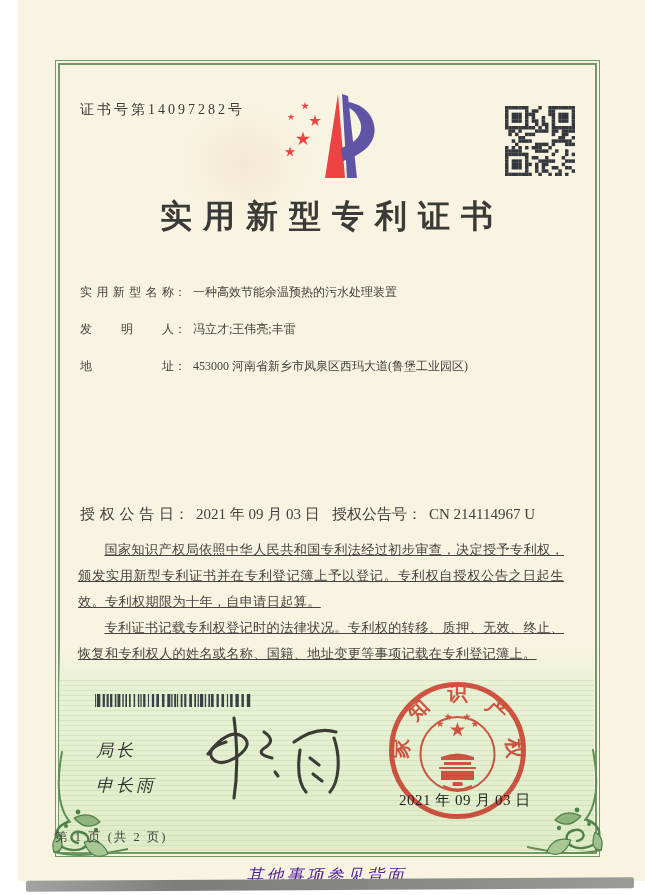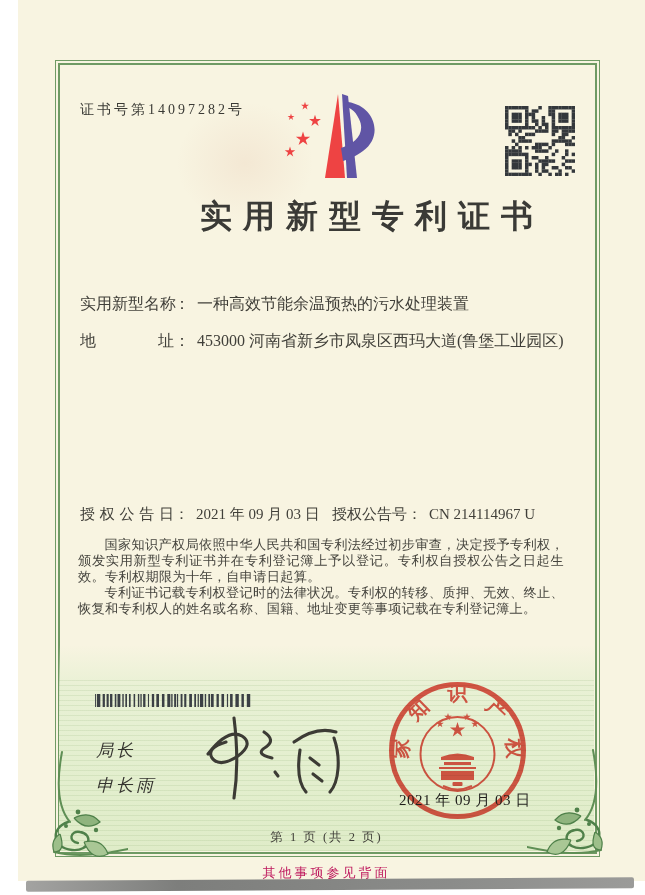--- a/index.html
+++ b/index.html
@@ -15,43 +15,43 @@
     background:linear-gradient(90deg,#a3a3a1,#7d7e7c 25%,#8b8c8a 70%,#9b9b99);
     transform:rotate(-0.35deg);border-radius:2px;}
   .frame{position:absolute;left:55px;top:60px;width:543px;height:795px;border:1px solid #6f9a64;}
   .frame-inner{position:absolute;inset:2px;border:2px solid #6f9a64;}
   .green-zone{position:absolute;left:59px;top:645px;width:535px;height:206px;
     background:linear-gradient(180deg, rgba(230,240,210,0) 0px, rgba(230,240,210,.85) 42px, #e6f0d2 80px, #dfecc8 100%);}
   .green-waves{position:absolute;left:0;top:34px;right:0;bottom:0;
     background:repeating-linear-gradient(0deg, rgba(134,170,108,.16) 0 1px, rgba(0,0,0,0) 1px 5px);}
   .cert-no{position:absolute;left:80px;top:101px;font-size:14px;letter-spacing:3px;color:#3a3a35;}
   .title{position:absolute;left:55px;top:195px;width:543px;text-align:center;
-    font-size:32px;font-weight:600;letter-spacing:11px;text-indent:11px;color:#3a3a36;padding-left:40px;}
-  .fields{position:absolute;left:80px;top:292px;width:480px;font-size:16px;color:#403f39;}
+    font-size:32px;font-weight:600;letter-spacing:11px;text-indent:11px;color:#3a3a36;}
+  .fields{position:absolute;left:80px;top:281px;width:480px;font-size:12px;color:#403f39;}
   .frow{margin-bottom:14px;line-height:23px;white-space:nowrap;}
   .fl{display:inline-block;width:94px;text-align:justify;text-align-last:justify;}
   .fcolon{margin-right:7px;}
   .grant-row{position:absolute;left:80px;top:503px;width:480px;font-size:15px;color:#403f39;line-height:23px;white-space:nowrap;}
   .grant-no-group{position:absolute;left:252px;top:0;}
-  .paras{position:absolute;left:78px;top:537px;width:486px;font-size:13.2px;line-height:16px;
-    color:#45443e;text-align:justify;}
+  .paras{position:absolute;left:78px;top:537px;width:486px;font-size:13.2px;line-height:26px;
+    color:#45443e;text-align:justify;text-decoration:underline;}
   .paras p{margin:0;text-indent:2em;letter-spacing:.3px;}
   .barcode{position:absolute;left:95px;top:694px;}
   .signer{position:absolute;left:96px;top:739px;z-index:4;
     font-family:"Liberation Sans","DejaVu Sans",sans-serif;
     font-size:17px;color:#35342f;letter-spacing:3px;font-style:italic;}
   .signer div{margin-bottom:12px;}
   .signature{position:absolute;left:196px;top:710px;z-index:4;}
   .seal{position:absolute;left:385px;top:678px;z-index:3;opacity:.9;mix-blend-mode:multiply;}
   .seal-date{position:absolute;left:399px;top:791px;z-index:5;font-size:15px;font-weight:500;
     color:#1f1e1b;letter-spacing:.5px;}
-  .page-no{position:absolute;left:55px;top:829px;width:543px;text-align:center;z-index:4;
+  .page-no{position:absolute;left:55px;top:829px;width:543px;z-index:4;
     font-size:12.5px;color:#3f3e38;letter-spacing:2px;}
   .back-note{position:absolute;left:55px;top:864px;width:543px;text-align:center;
-    font-size:13px;color:#be185d;letter-spacing:3px;}
+    font-size:17px;color:#4c1d95;letter-spacing:3px;font-style:italic;}
   .logo{position:absolute;left:278px;top:90px;}
   .qr{position:absolute;left:505px;top:106px;}
   .flourish{position:absolute;z-index:4;}
   .fl-left{left:48px;top:750px;}
   .fl-right{left:527px;top:748px;transform:scaleX(-1);}
 </style>
 </head>
 <body>
 
 <div class="page"></div>
@@ -319,20 +319,23 @@
     <rect x="60" y="66.66666666666667" width="3.4833333333333334" height="3.4833333333333334" fill="#34383c"></rect>
   </svg>
 
 <div class="title">实用新型专利证书</div>
 
 <div class="fields">
   <div class="frow">
     <span class="fl">实用新型名称</span><span class="fcolon">：</span><span>一种高效节能余温预热的污水处理装置</span>
   </div>
   <div class="frow">
+    <span class="fl">发明人</span><span class="fcolon">：</span><span>冯立才;王伟亮;丰雷</span>
+  </div>
+  <div class="frow">
     <span class="fl">地址</span><span class="fcolon">：</span><span>453000 河南省新乡市凤泉区西玛大道(鲁堡工业园区)</span>
   </div>
 </div>
 
 <div class="grant-row">
   <span>
     <span class="fl">授权公告日</span><span class="fcolon">：</span><span>2021 年 09 月 03 日</span>
   </span>
   <span class="grant-no-group">
     <span>授权公告号</span><span class="fcolon">：</span><span>CN 214114967 U</span>

